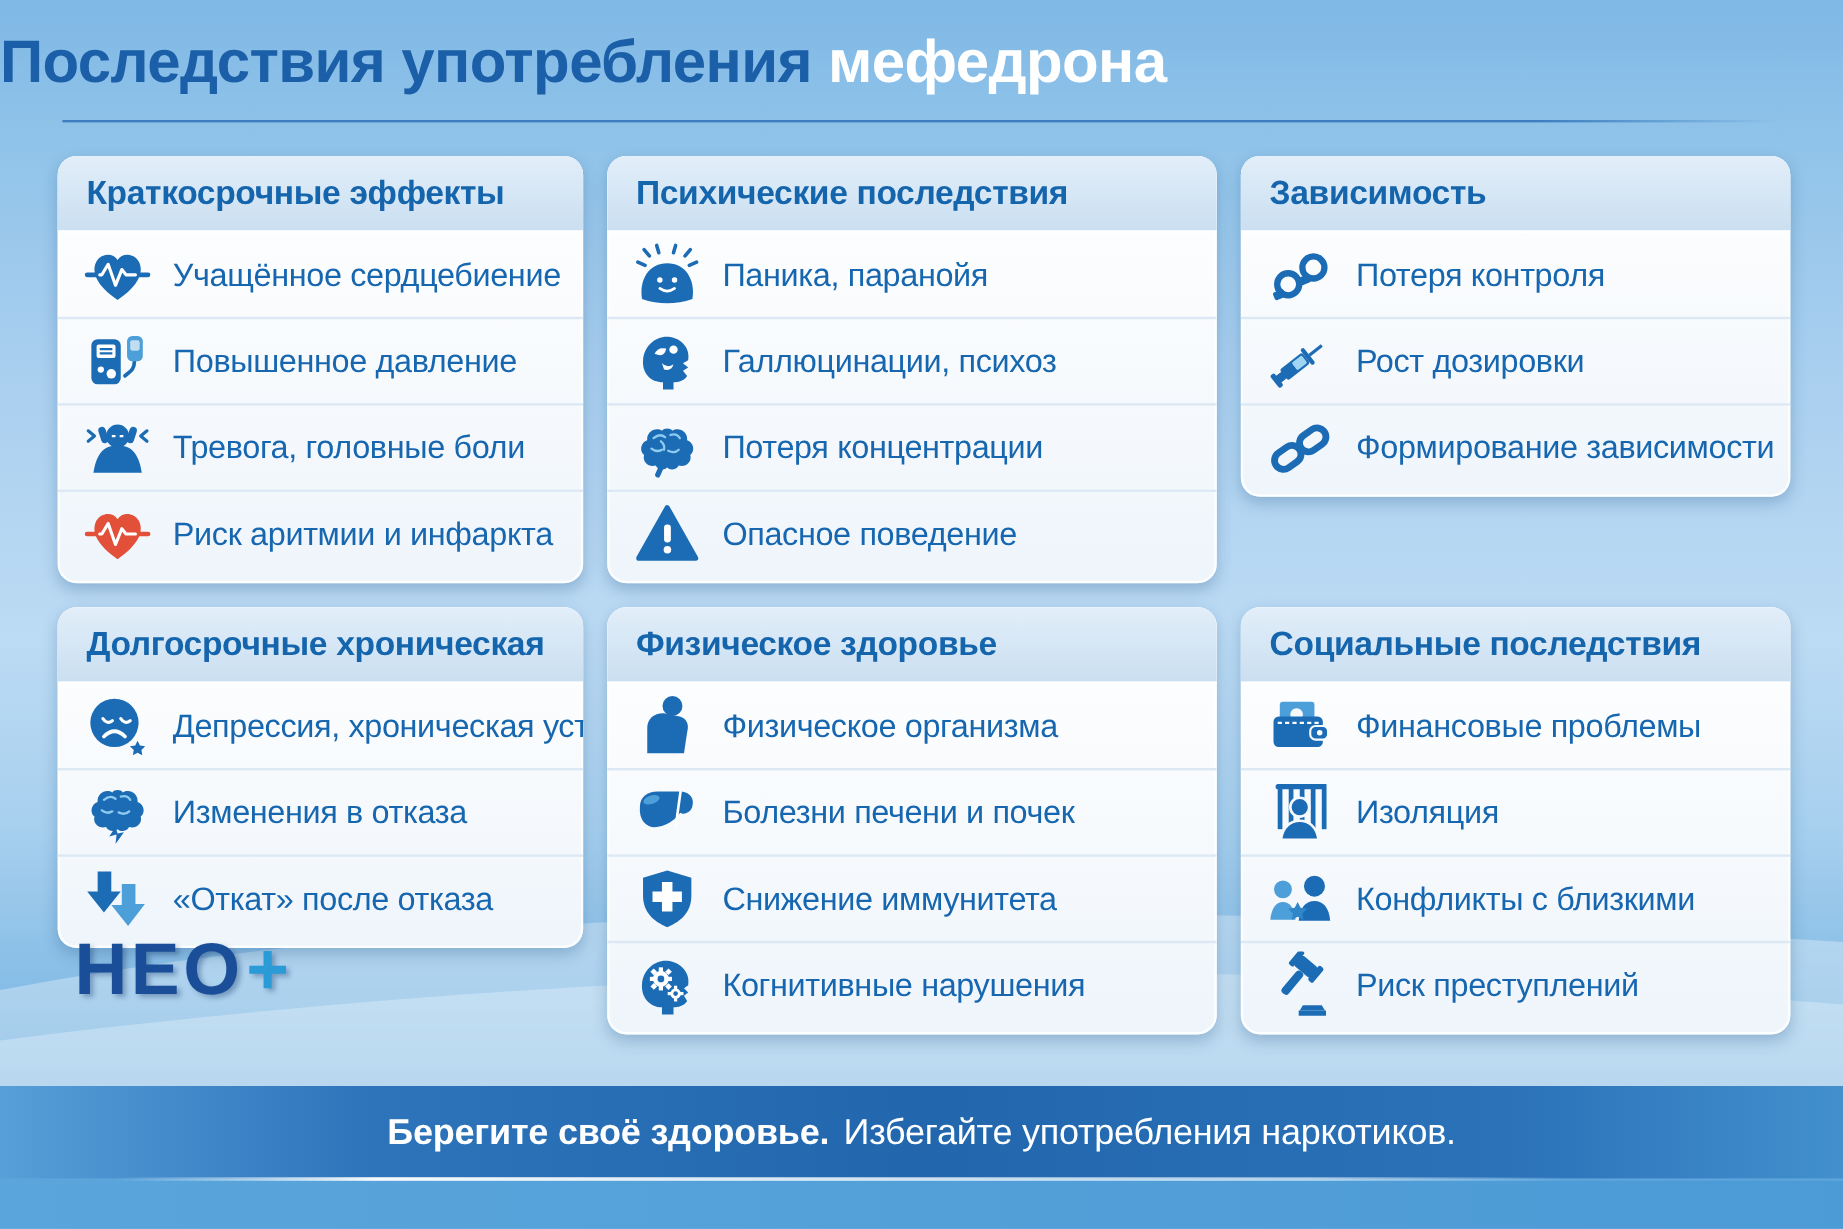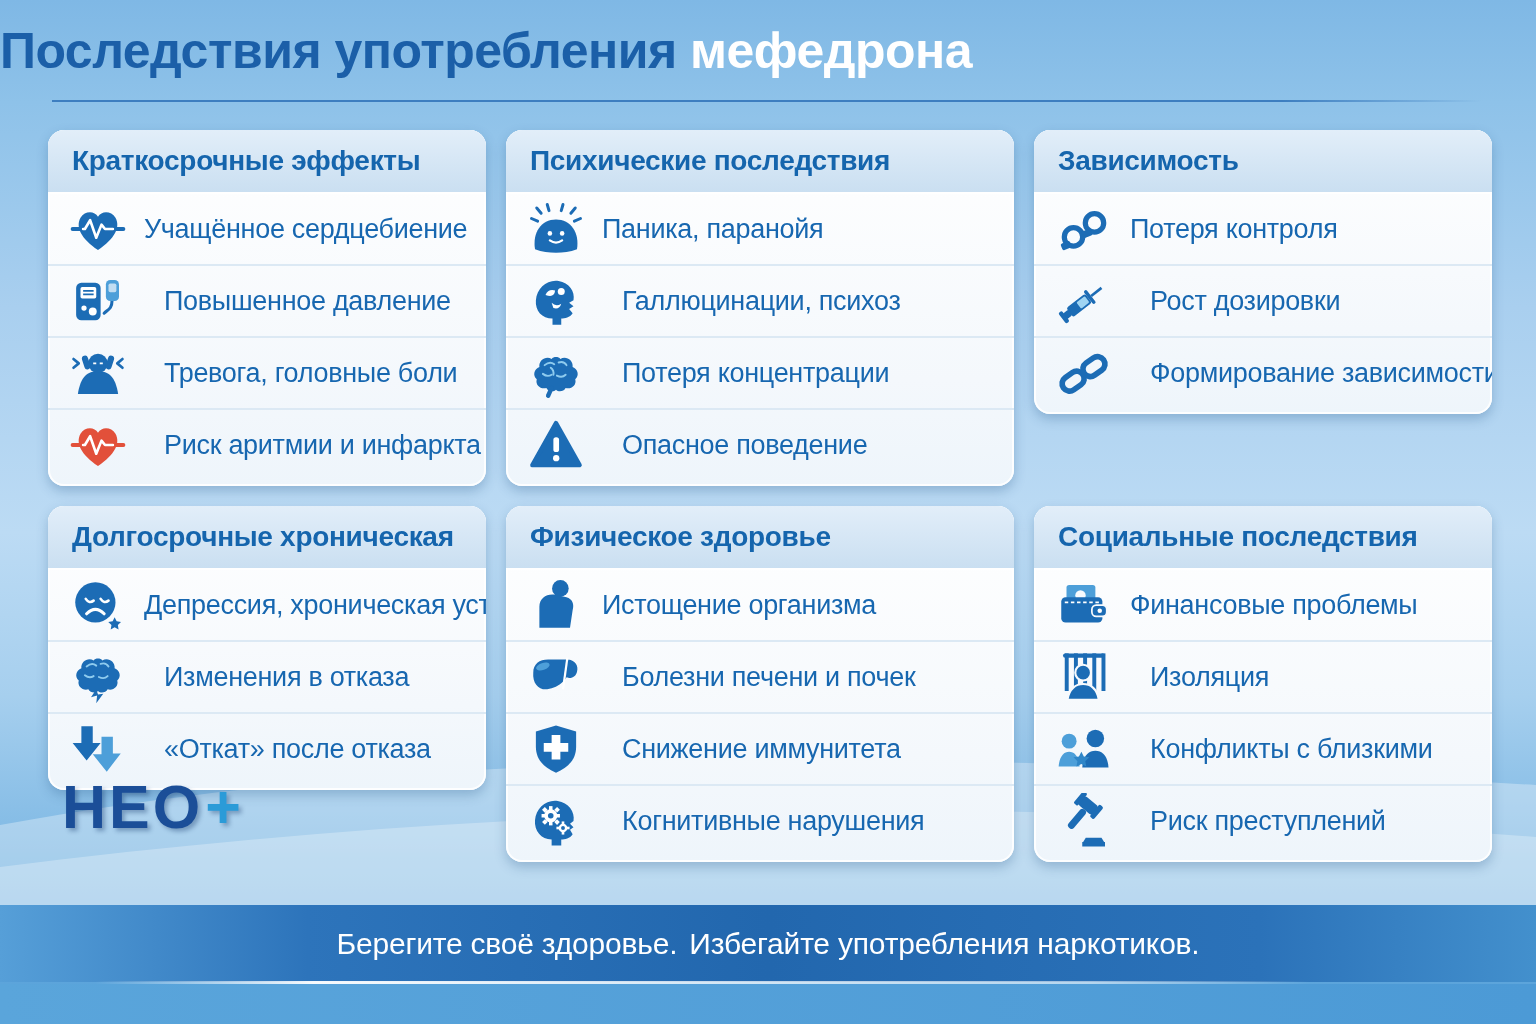--- a/index.html
+++ b/index.html
@@ -29,38 +29,38 @@
     box-shadow:0 5px 12px rgba(30,80,130,.28), inset 0 0 0 2px rgba(255,255,255,.85);
     padding-bottom:6px;
   }
   .card-header{
     height:62px;display:flex;align-items:center;padding:0 24px;
     background:linear-gradient(180deg,#e2eef9 0%,#cadff1 100%);
     border-bottom:2px solid #ffffff;
     font-size:28px;font-weight:bold;color:#1565ad;letter-spacing:-0.3px;
   }
   .card-item{height:70px;display:flex;align-items:center;padding:0 12px 0 12px;}
-  .card-body .card-item + .card-item{border-top:2px solid #dcе9f4;border-top:2px solid #dce9f4;gap:20px;}
+  .card-body .card-item + .card-item{border-top:2px solid #dcе9f4;border-top:2px solid #dce9f4;}
   .icon-wrap{flex:0 0 76px;width:76px;height:64px;display:flex;align-items:center;justify-content:center;}
   .ic{width:56px;height:56px;display:block;}
   .item-label{font-size:27px;color:#1767b0;margin-left:8px;letter-spacing:-0.3px;white-space:nowrap;}
   .logo{
     position:absolute;left:62px;top:772px;z-index:2;
     font-size:61px;font-weight:bold;letter-spacing:3px;color:#1b4e98;
     text-shadow:3px 3px 4px rgba(15,50,100,.35);
     font-family:Liberation Sans, sans-serif;
   }
   .logo .plus{color:#2b9bd8;margin-left:2px;}
   .footer-banner{
     position:absolute;left:0;top:905px;width:1536px;height:77px;z-index:3;
     background:linear-gradient(90deg,#569fd8 0%,#2d74bb 20%,#2267ae 50%,#2b72b9 82%,#4390cd 100%);
     display:flex;align-items:center;justify-content:center;
     color:#ffffff;font-size:30px;letter-spacing:-0.2px;
   }
-  .footer-banner .bold{font-weight:normal;margin-right:12px;}
+  .footer-banner .bold{font-weight:bold;margin-right:12px;}
   .footer-line{
     position:absolute;left:95px;top:981px;width:1215px;height:3px;z-index:3;
     background:linear-gradient(90deg,rgba(255,255,255,0) 0%,rgba(255,255,255,.95) 18%,rgba(255,255,255,.55) 82%,rgba(255,255,255,0) 100%);
   }
   .bottom-strip{
     position:absolute;left:0;top:984px;width:1536px;height:40px;z-index:2;
     background:linear-gradient(90deg,#5aa5db 0%,#4c9ad6 100%);
   }
 </style>
 </head>
@@ -280,21 +280,21 @@
     <div class="card">
       <div class="card-header">Физическое здоровье</div>
       <div class="card-body">
         <div class="card-item">
           <span class="icon-wrap">
             <svg class="ic" viewBox="0 0 64 64">
               <circle cx="37" cy="13" r="9.5" fill="#1c6cb5"></circle>
               <path d="M13 58 V34 C13 24 21 19 30 20 L44 23 C51 25 53 31 51 38 L48 58 Z" fill="#1c6cb5"></path>
             </svg>
           </span>
-          <span class="item-label">Истощение организма</span>
+          <span class="item-label">Физическое организма</span>
         </div>
         <div class="card-item">
           <span class="icon-wrap">
             <svg class="ic" viewBox="0 0 64 64">
               <path d="M6 27C6 17 13 12 23 12h20c5 0 7 4 6 8-2 14-13 24-27 26C12 47 5 39 6 27z" fill="#1c6cb5"></path>
               <path d="M46 12c8 1 12 7 10 14-1 6-8 9-12 6 2-6 3-13 2-20z" fill="#1c6cb5"></path>
               <path d="M45 10l-5 36" stroke="#ffffff" stroke-width="2.5"></path>
               <ellipse cx="17" cy="20" rx="8" ry="4" fill="#4d9fd9" transform="rotate(-18 17 20)"></ellipse>
             </svg>
           </span>

